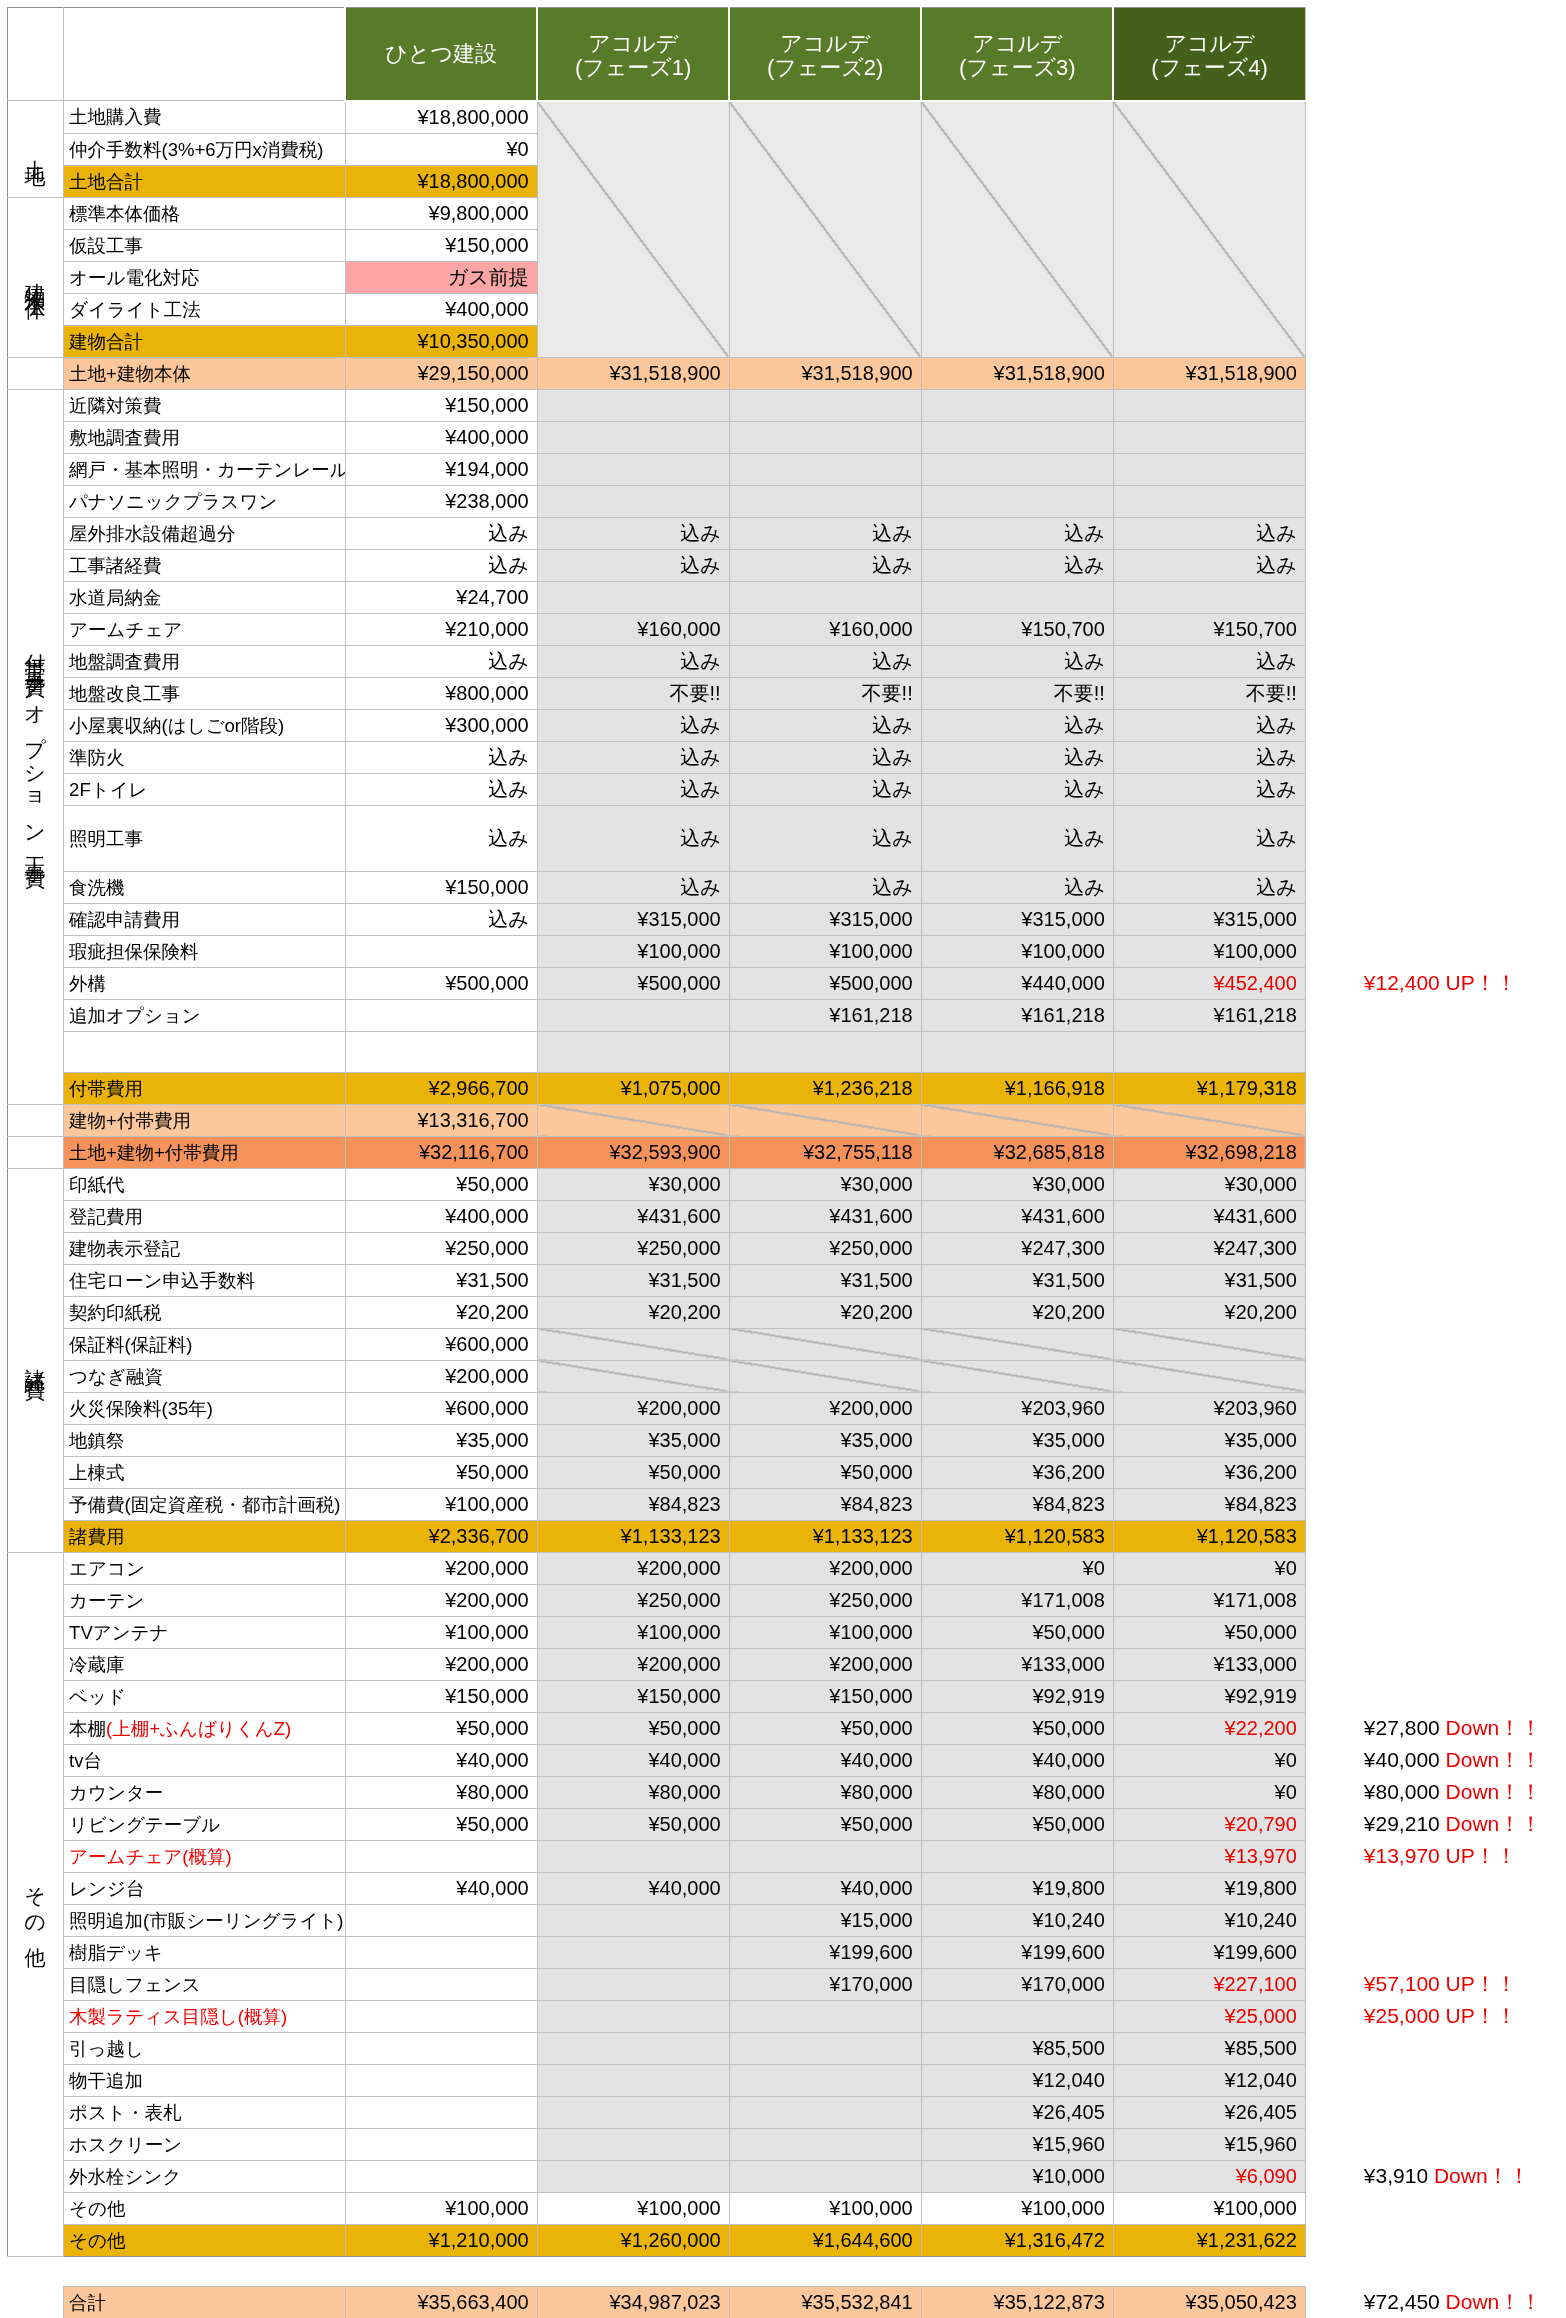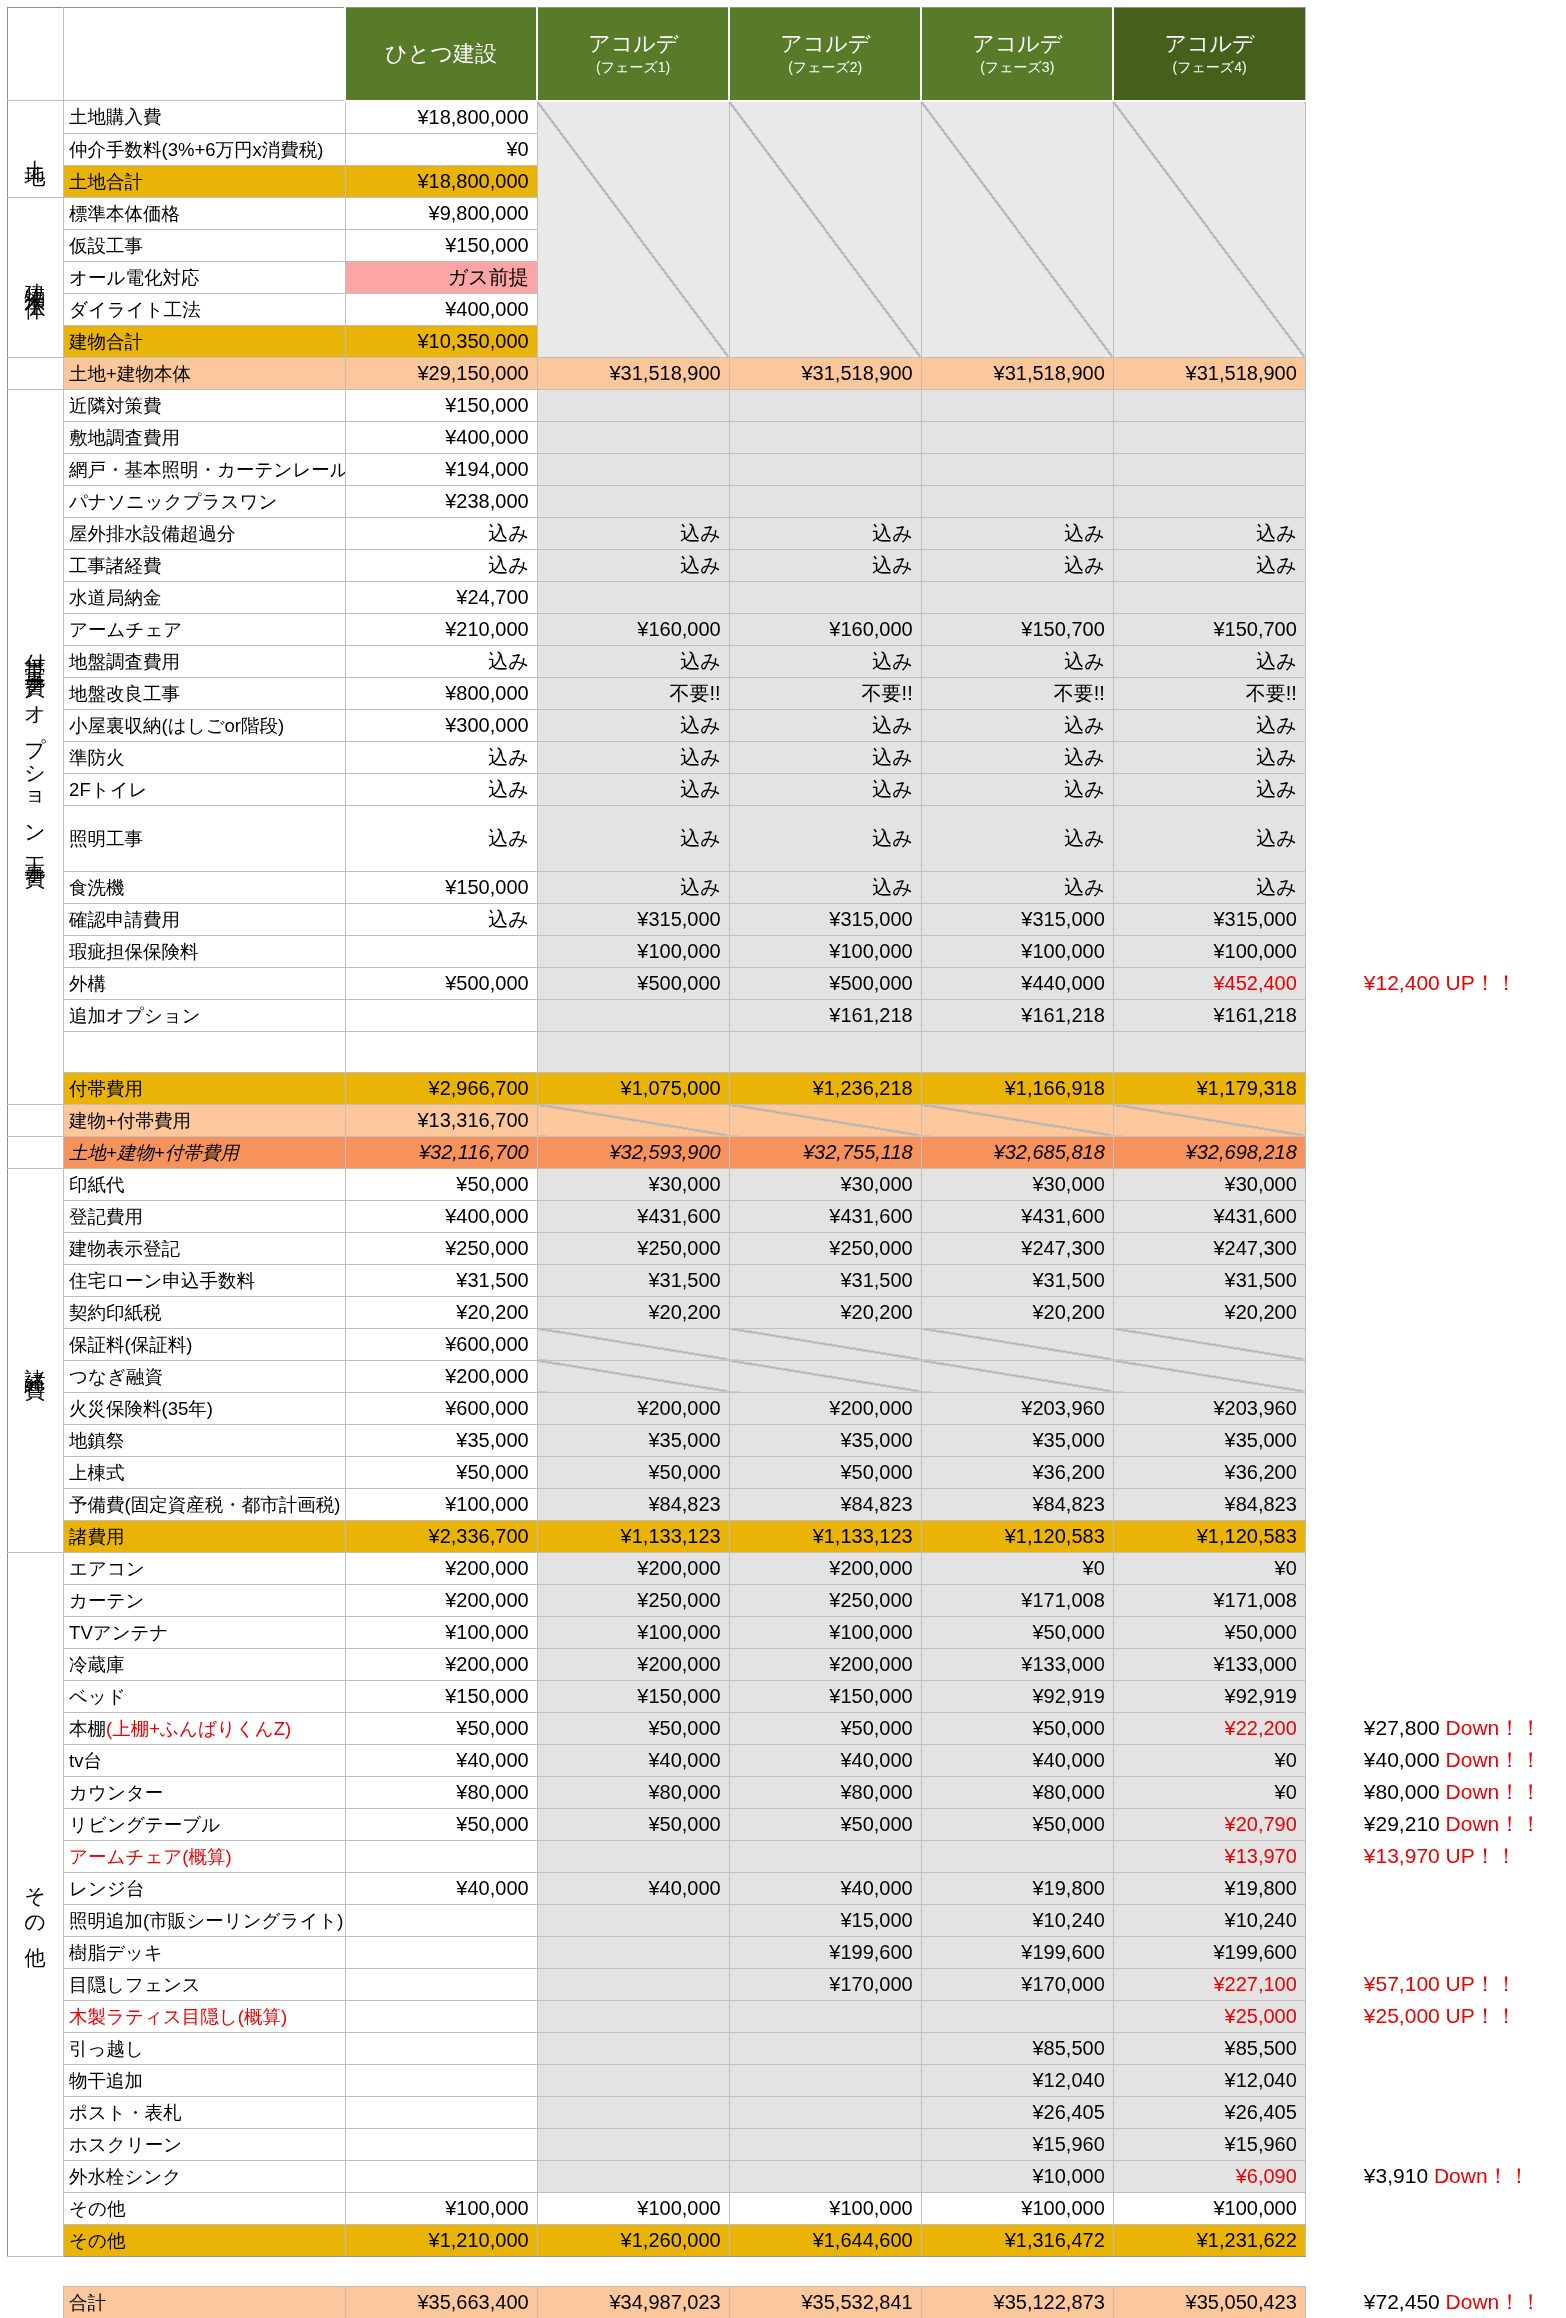--- a/index.html
+++ b/index.html
@@ -5,30 +5,30 @@
   html,body{margin:0;padding:0;background:#fff;}
   body{font-family:"Liberation Sans","DejaVu Sans",sans-serif;color:#000;width:1567px;height:2319px;overflow:hidden;}
   .wrap{padding:6.5px 0 0 6.5px;}
   table{border-collapse:collapse;table-layout:fixed;width:1565px;}
   td,th{padding:0;vertical-align:middle;overflow:hidden;}
   thead th{height:92px;background:#fff;border:0.8px solid #bfbfbf;border-top:1.6px solid #8f8f8f;}
   th.ghead{background:#587b29;color:#fff;border-left:2.4px solid #fff;border-bottom:2.4px solid #fff;text-align:center;font-weight:normal;}
   th.ghead.dark{background:#44601a;}
   th.nohead{border:none;background:#fff;}
   .hname{font-size:22px;line-height:27.4px;}
-  .hsub{font-size:14px;line-height:19.4px;}
+  .hsub{font-size:22px;line-height:19.4px;}
   tbody td{border:0.8px solid #bfbfbf;height:31px;font-size:20px;background:#fff;}
   td.lbl{font-size:18.5px;text-align:left;padding-left:5.6px;white-space:nowrap;}
   td.val{text-align:right;padding-right:8px;white-space:nowrap;}
   .gray{background:#e3e3e3;}
   .white{background:#ffffff;}
   .cgray{background:#fca5a5;}
   .yellow{background:#eab308;}
   .orange{background:#fbc79b;}
-  .orange2{background:#f6935c;font-style:italic;}
+  .orange2{background:#f6935c;}
   .red{color:#ee0000;}
   td.gcell{background:#fff;border-left:1.6px solid #8f8f8f;}
   td.vlabel{writing-mode:vertical-rl;text-orientation:upright;font-size:21px;letter-spacing:5.6px;text-align:center;}
   td.ghost{border:none;background:#fff;}
   td.note{border:none;background:#fff;text-align:left;padding-left:58px;font-size:21px;white-space:nowrap;}
   td.slashbig{background-color:#e9e9e9;background-image:linear-gradient(to top right,transparent calc(50% - 1px),#b3b3b3 calc(50% - 1px),#b3b3b3 calc(50% + 1px),transparent calc(50% + 1px));}
   td.slash{background-image:linear-gradient(to top right,transparent calc(50% - 1px),#b3b3b3 calc(50% - 1px),#b3b3b3 calc(50% + 1px),transparent calc(50% + 1px));}
   td.slash.gray{background-color:#e3e3e3;}
   td.slash.orange{background-color:#fbc79b;}
   tr.tall td{height:65px;}

